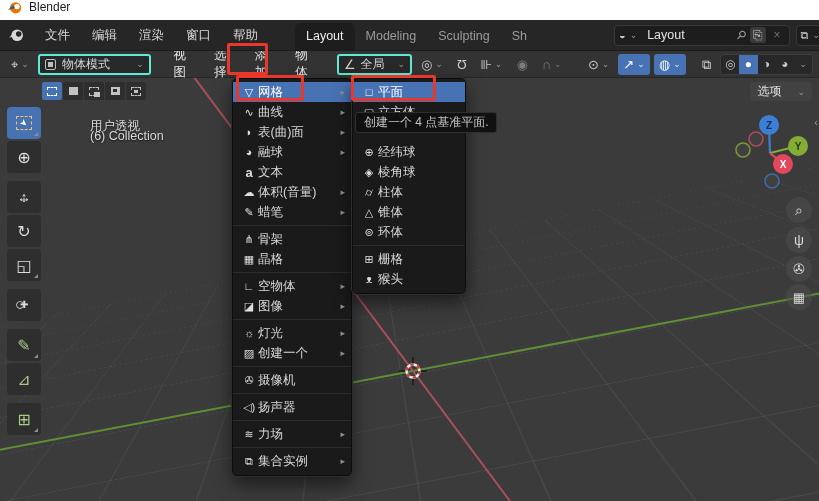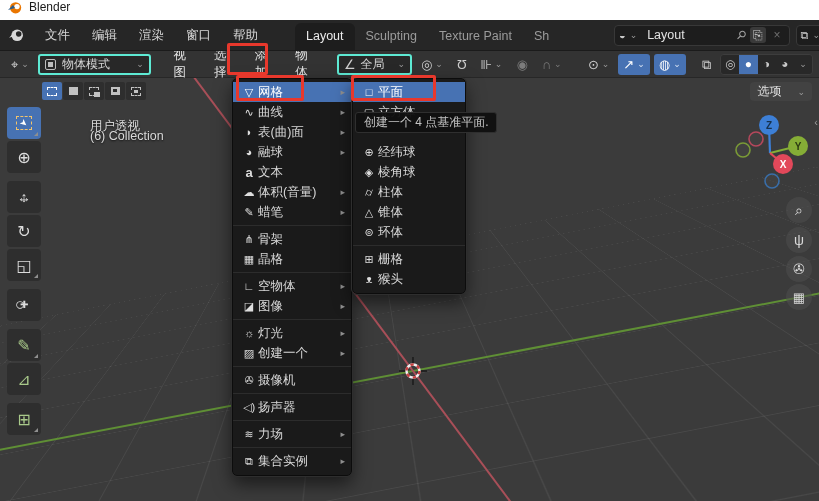--- a/index.html
+++ b/index.html
@@ -145,22 +145,22 @@
     </svg>
   </span>
   <span class="menulbl">文件</span>
   <span class="menulbl">编辑</span>
   <span class="menulbl">渲染</span>
   <span class="menulbl">窗口</span>
   <span class="menulbl">帮助</span>
 
   <div class="tabs">
     <div class="tab active">Layout</div>
+    <div class="tab">Modeling</div>
     <div class="tab">Sculpting</div>
-    <div class="tab">Texture Paint</div>
     <div class="tab">Sh</div>
   </div>
 
   <div class="scenegrp">
     <div class="pill">
       <span class="miniico">◒</span>
       <span class="chev">⌄</span>
       <span class="txt">Layout</span>
       <span class="pin-ico">⚲</span>
       <span class="copy-ico">⎘</span>

